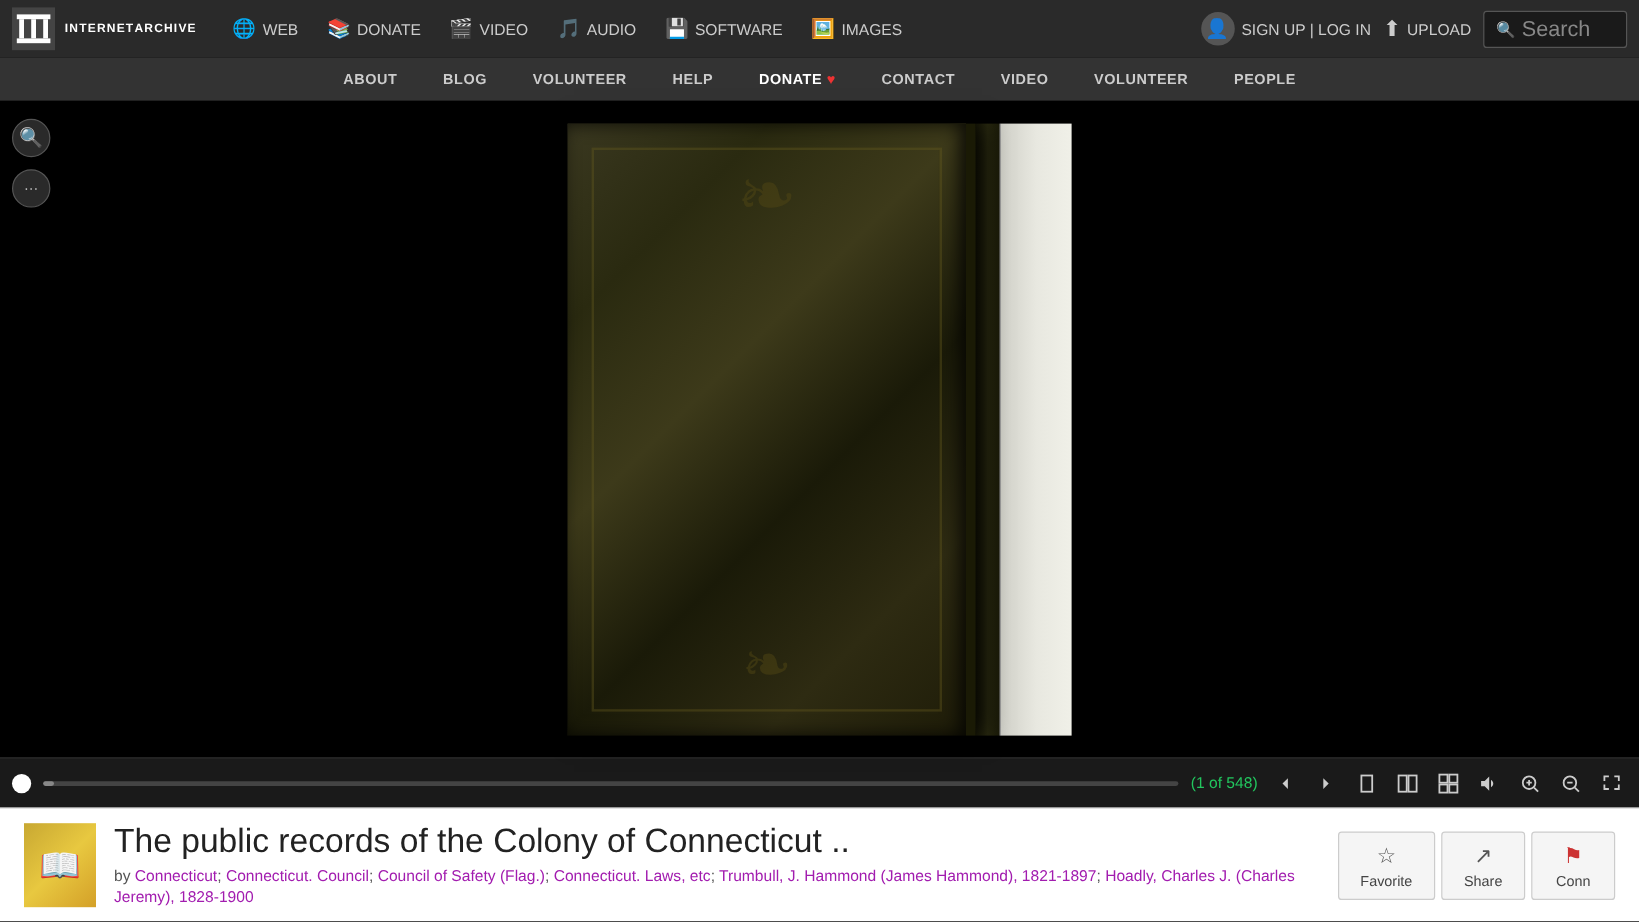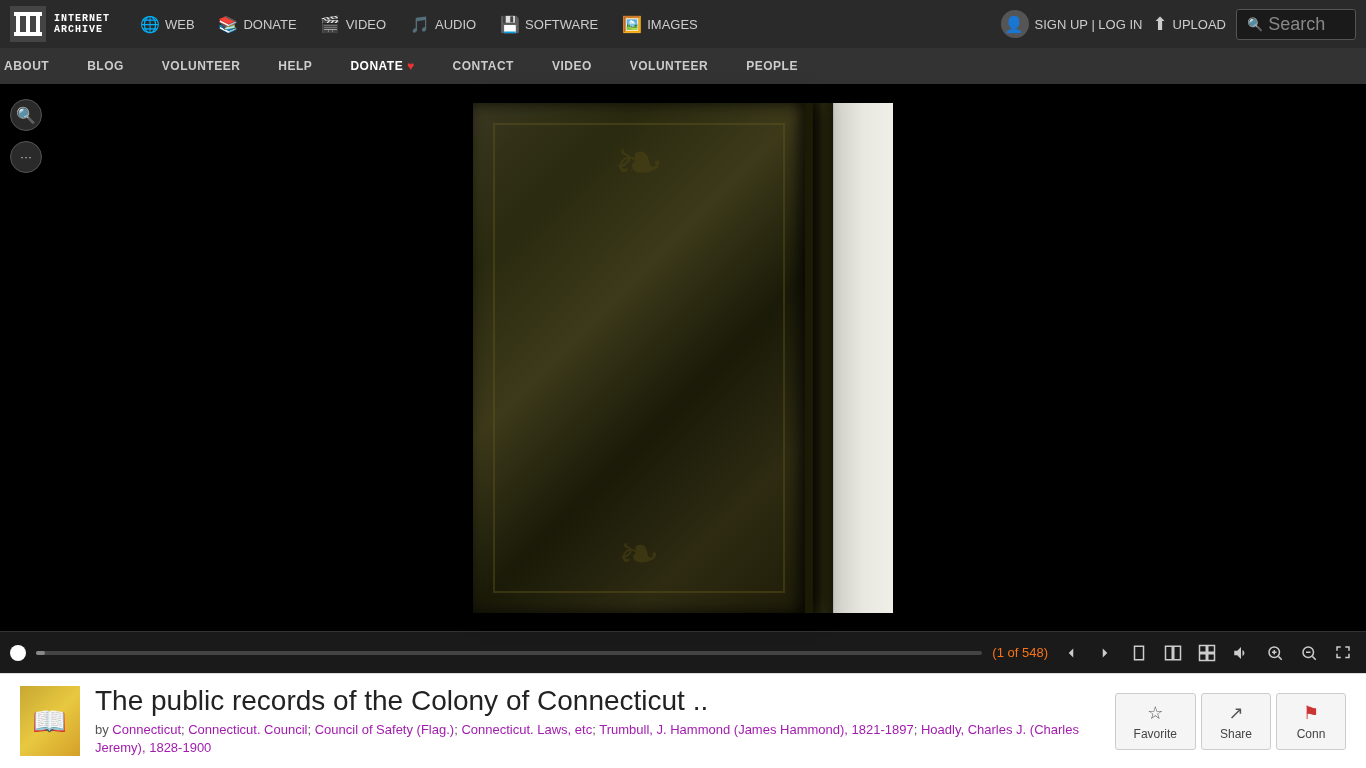--- a/index.html
+++ b/index.html
@@ -20,23 +20,22 @@
       gap: 8px;
       margin-right: 20px;
       cursor: pointer;
     }
     .logo-icon {
       width: 36px;
       height: 36px;
     }
     .logo-text {
       display: flex;
-      flex-direction: column;
+      flex-direction: row;
       line-height: 1.1;
-      font-family: Liberation Mono, monospace;
     }
     .logo-text span {
       font-size: 10px;
       font-weight: bold;
       color: #fff;
       letter-spacing: 1px;
     }
     .nav-items {
       display: flex;
       align-items: center;
@@ -110,21 +109,21 @@
       outline: none;
     }
     .search-box input::placeholder { color: #888; }
 
     
     .secondary-nav {
       background: #333;
       height: 36px;
       display: flex;
       align-items: center;
-      justify-content: flex-start;
+      justify-content: center;
       gap: 30px;
     }
     .sec-nav-item {
       color: #ccc;
       font-size: 12px;
       font-weight: bold;
       letter-spacing: 0.5px;
       cursor: pointer;
       text-decoration: none;
       padding: 8px 4px;
@@ -241,21 +240,21 @@
       position: relative;
       cursor: pointer;
     }
     .scrubber-progress {
       width: 1%;
       height: 100%;
       background: #888;
       border-radius: 2px;
     }
     .page-count {
-      color: #f97316;
+      color: #22c55e;
       font-size: 13px;
       white-space: nowrap;
       flex-shrink: 0;
     }
     .viewer-controls {
       display: flex;
       align-items: center;
       gap: 8px;
       flex-shrink: 0;
     }

